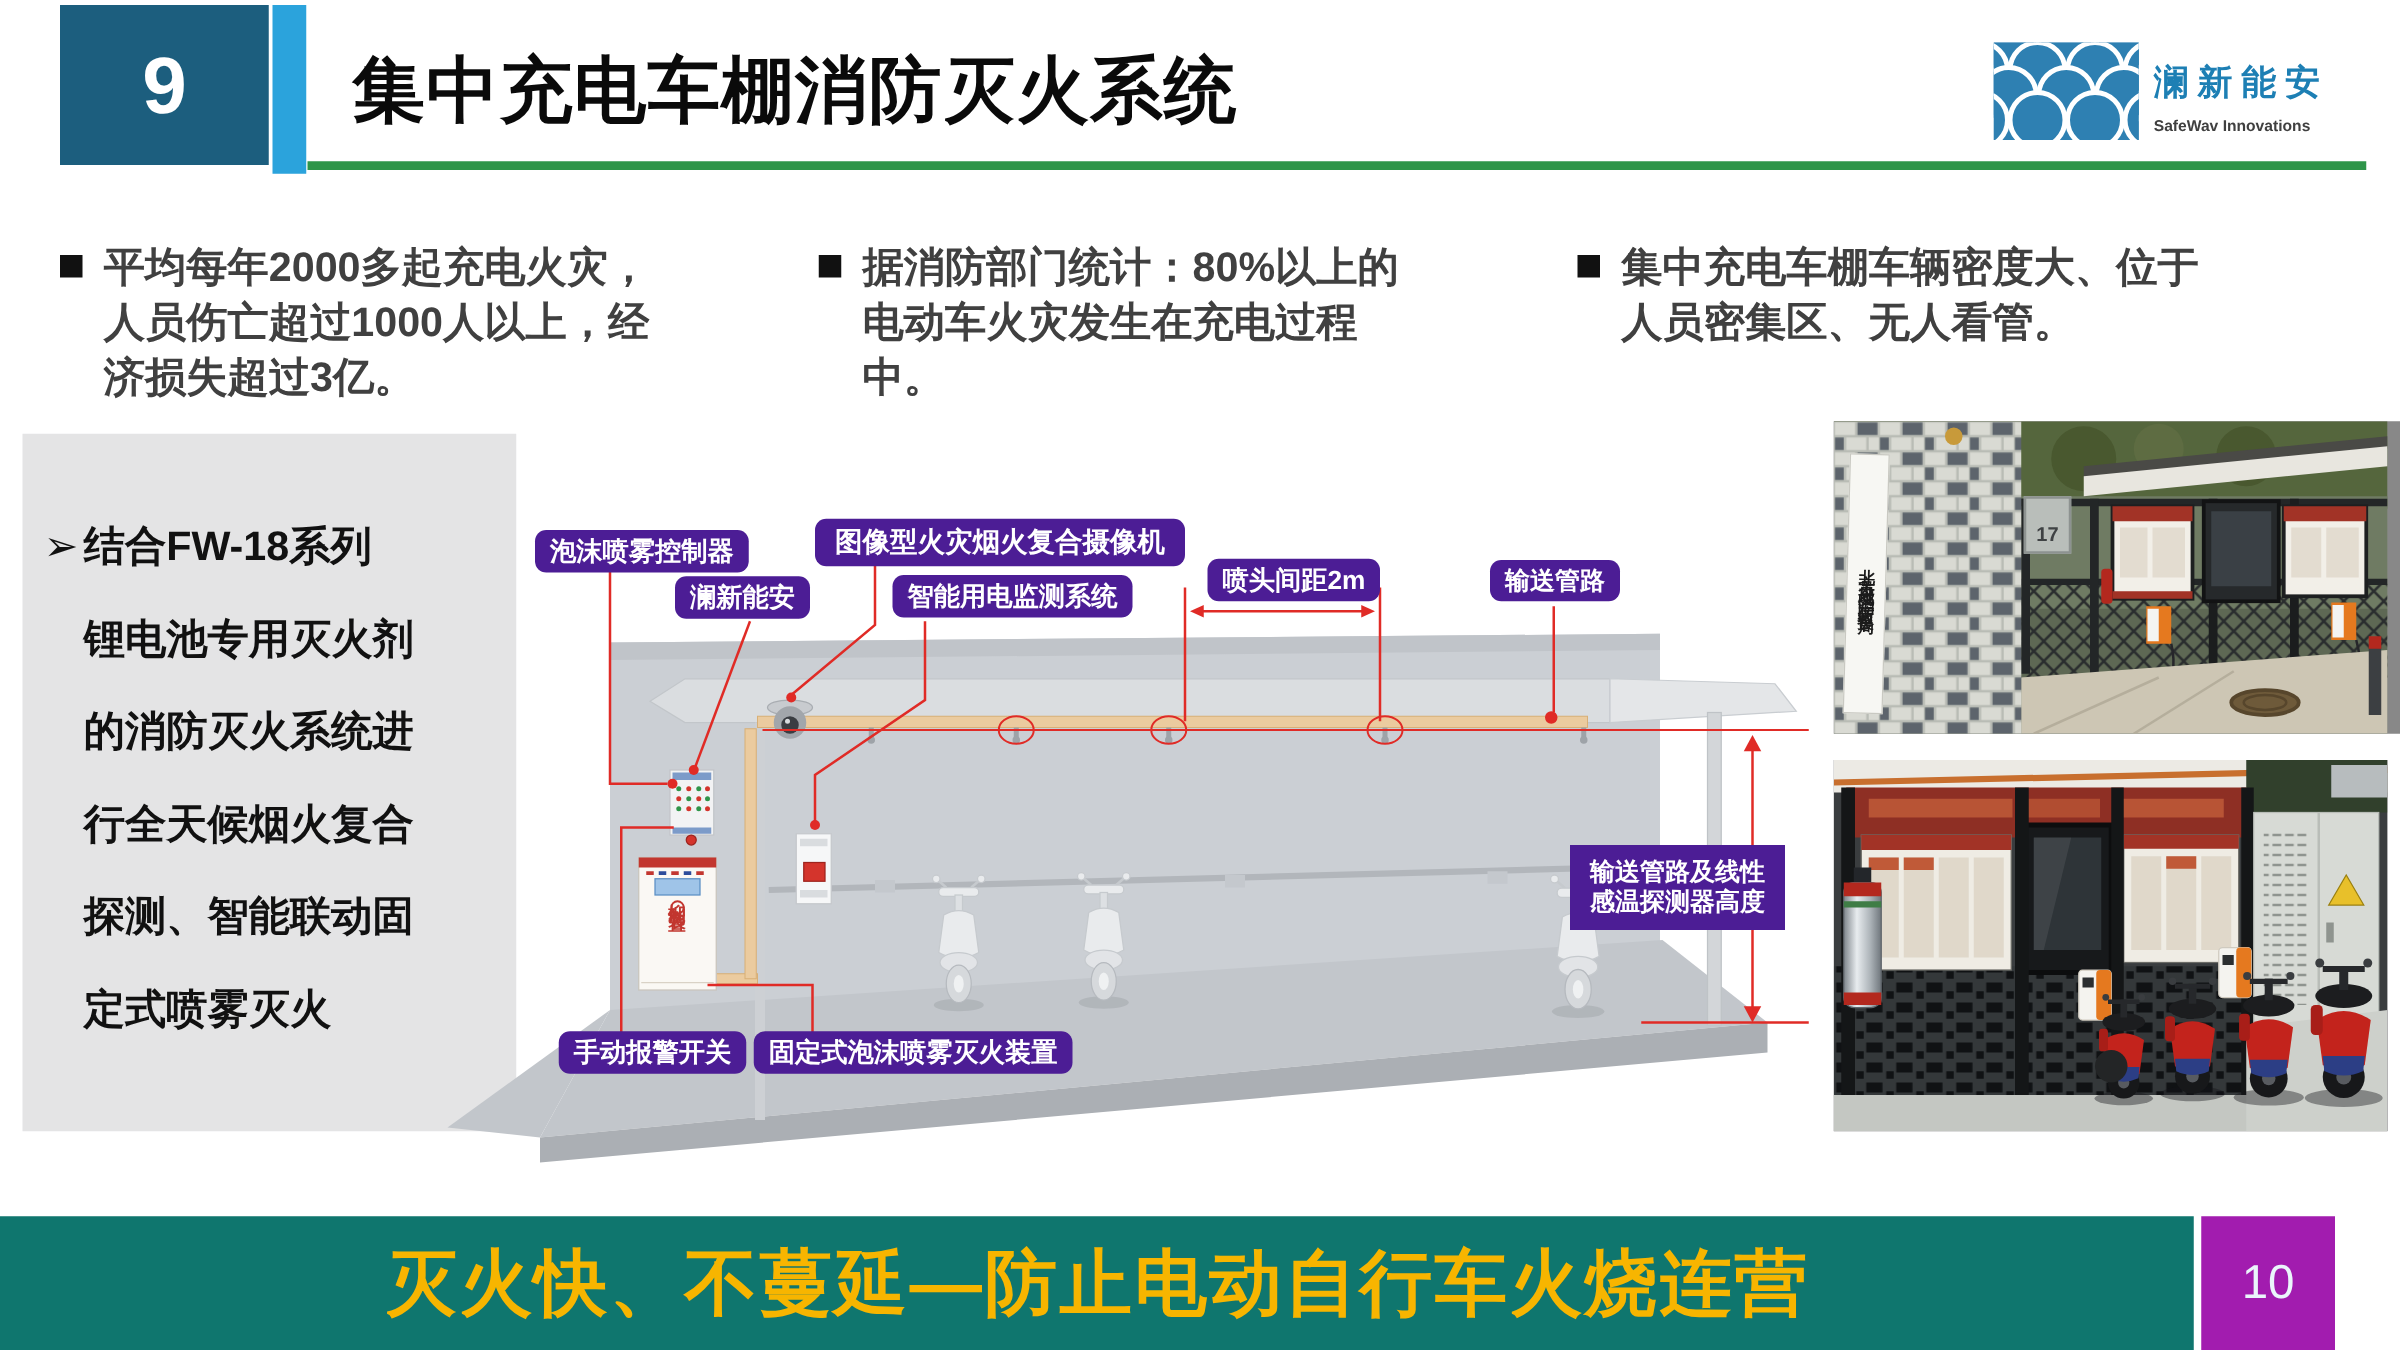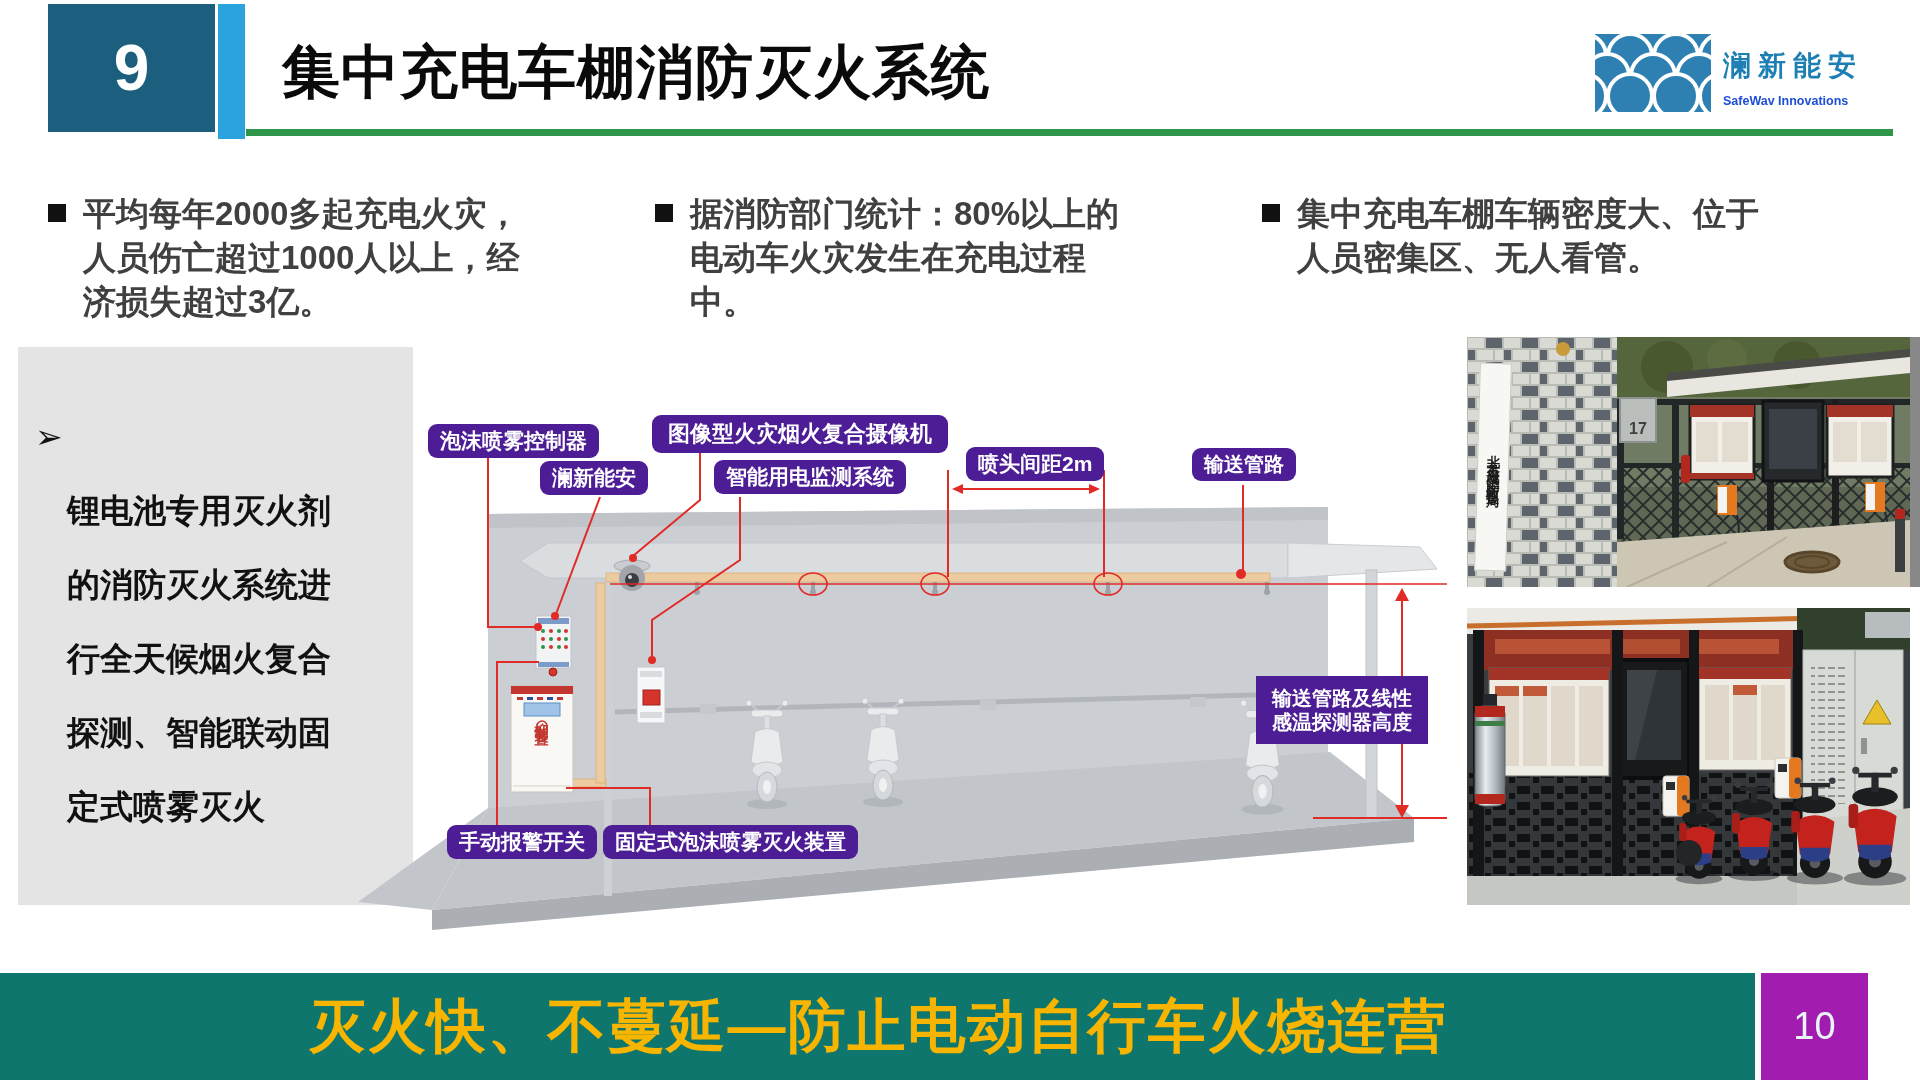--- a/index.html
+++ b/index.html
@@ -12,21 +12,21 @@
   
   .num-box{left:48px;top:4px;width:167px;height:128px;background:#1C5E7E;
     color:#fff;font-size:64px;font-weight:700;display:flex;align-items:center;justify-content:center;}
   .num-stripe{left:218px;top:4px;width:27px;height:135px;background:#2BA3DC;}
   .page-title{left:282px;top:18px;width:1200px;height:110px;display:flex;align-items:center;
     font-size:58px;font-weight:900;color:#0a0a0a;letter-spacing:1px;}
   .green-line{left:246px;top:129px;width:1647px;height:7px;background:#2E9549;}
   .logo{left:1595px;top:34px;width:300px;height:86px;display:flex;gap:12px;}
   .logo-text{display:flex;flex-direction:column;justify-content:center;}
   .logo-name{color:#1D7FB4;font-size:28px;font-weight:700;letter-spacing:7px;white-space:nowrap;}
-  .logo-sub{color:#1d4ed8;font-size:12.5px;font-weight:700;margin-top:9px;white-space:nowrap;}
+  .logo-sub{color:#404040;font-size:12.5px;font-weight:700;margin-top:9px;white-space:nowrap;}
   
   .bullet{display:flex;gap:17px;font-size:33px;font-weight:900;color:#404040;line-height:44px;}
   .bullet .sq{flex:0 0 18px;width:18px;height:18px;background:#111;margin-top:12px;}
   
   .info-panel{left:18px;top:347px;width:395px;height:558px;background:#E4E4E5;
     padding:70px 0 0 17px;box-sizing:border-box;font-size:33px;font-weight:900;color:#111;}
   .info-line{height:74px;line-height:40px;padding-left:32px;white-space:nowrap;}
   .info-line.first{padding-left:0;display:flex;}
   .info-line .marker{width:32px;font-weight:700;}
   
@@ -109,20 +109,21 @@
   <span>据消防部门统计：80%以上的电动车火灾发生在充电过程中。</span>
 </div>
 <div class="abs bullet" style="left:1262px;top:192px;width:498px;">
   <span class="sq"></span>
   <span>集中充电车棚车辆密度大、位于人员密集区、无人看管。</span>
 </div>
 
 <div class="abs info-panel">
   <div class="info-line first">
     <span class="marker">➢</span>
+    <span>结合FW-18系列</span>
   </div>
   <div class="info-line">锂电池专用灭火剂</div>
   <div class="info-line">的消防灭火系统进</div>
   <div class="info-line">行全天候烟火复合</div>
   <div class="info-line">探测、智能联动固</div>
   <div class="info-line">定式喷雾灭火</div>
 </div>
 
 <svg class="abs" style="left:350px;top:330px;z-index:1;" width="1125" height="610" viewBox="350 330 1125 610">
 

